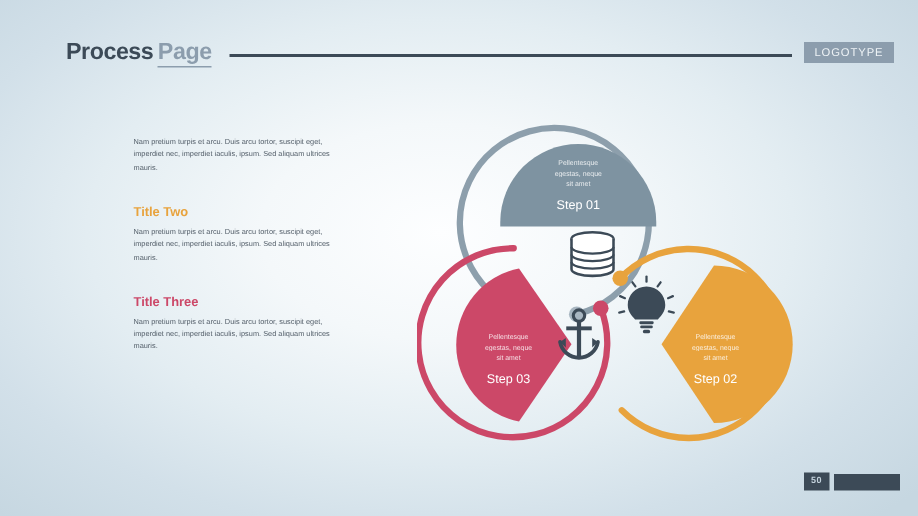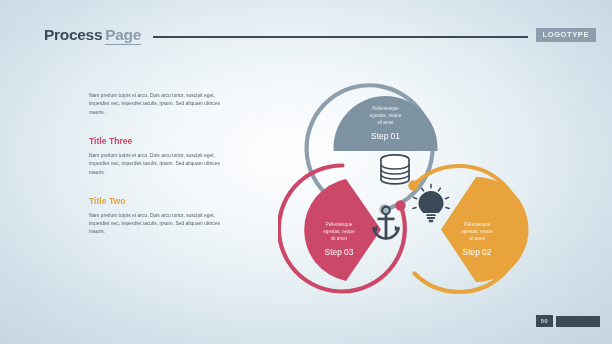--- a/index.html
+++ b/index.html
@@ -58,21 +58,21 @@
     height: 2px;
     background: #3c4a57;
     margin-left: 12px;
     margin-right: 8px;
     margin-top: 3px;
   }
   .logotype {
     background: #8c9dad;
     color: #eef3f6;
     font-size: 7.5px;
-    font-weight: bold;
+    font-weight: normal;
     letter-spacing: 0.6px;
     padding: 3px 7px 3px 7px;
     line-height: 1;
     white-space: nowrap;
     text-align: center;
   }
 
   
   .text-col {
     position: absolute;
@@ -159,26 +159,26 @@
     <div class="logotype">LOGOTYPE</div>
   </div>
 
   <div class="text-col">
 
     <div class="text-block">
       <div class="block-body">Nam pretium turpis et arcu. Duis arcu tortor, suscipit eget, imperdiet nec, imperdiet iaculis, ipsum. Sed aliquam ultrices mauris.</div>
     </div>
 
     <div class="text-block">
+      <div class="block-title t-two">Title Two</div>
+      <div class="block-body">Nam pretium turpis et arcu. Duis arcu tortor, suscipit eget, imperdiet nec, imperdiet iaculis, ipsum. Sed aliquam ultrices mauris.</div>
+    </div>
+
+    <div class="text-block">
       <div class="block-title t-three">Title Three</div>
-      <div class="block-body">Nam pretium turpis et arcu. Duis arcu tortor, suscipit eget, imperdiet nec, imperdiet iaculis, ipsum. Sed aliquam ultrices mauris.</div>
-    </div>
-
-    <div class="text-block">
-      <div class="block-title t-two">Title Two</div>
       <div class="block-body">Nam pretium turpis et arcu. Duis arcu tortor, suscipit eget, imperdiet nec, imperdiet iaculis, ipsum. Sed aliquam ultrices mauris.</div>
     </div>
 
   </div>
 
   <div class="diagram">
     <svg viewBox="0 0 306 272" xmlns="http://www.w3.org/2000/svg">
 
       <g>
 

